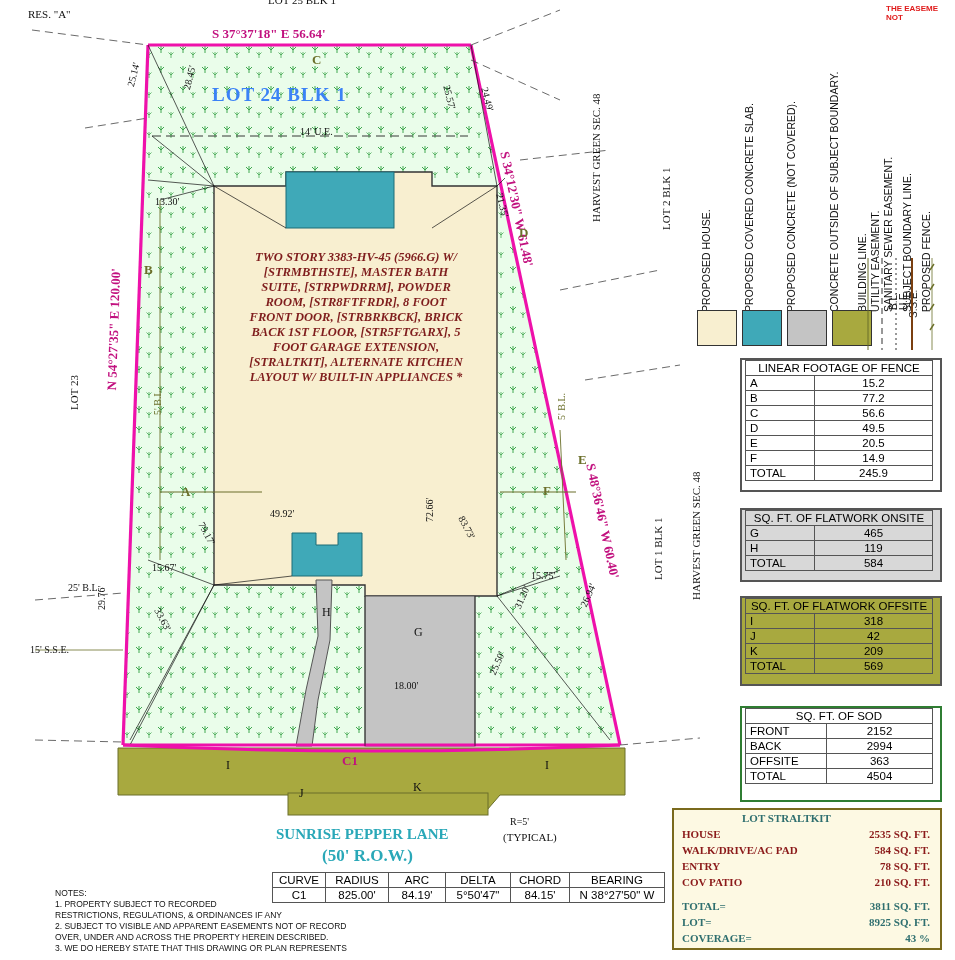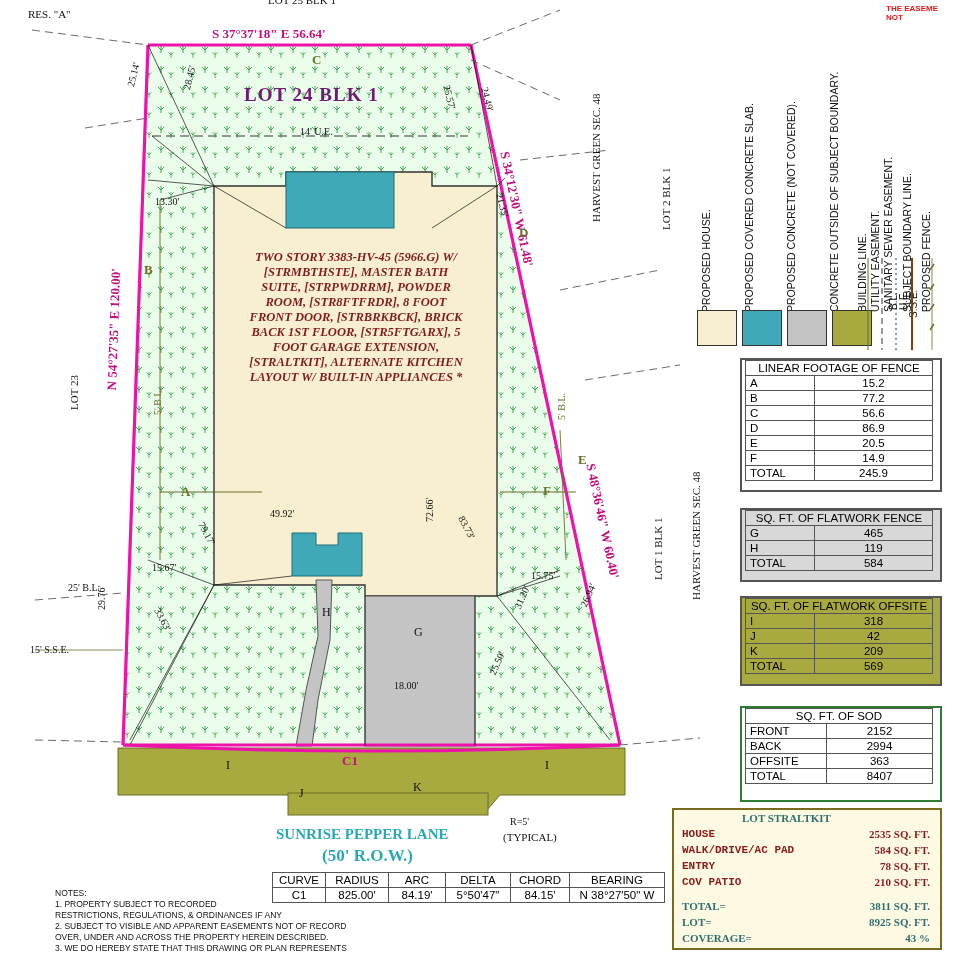--- a/index.html
+++ b/index.html
@@ -29,37 +29,37 @@
   .tblhdr{text-align:center;font-weight:normal;}
   .ctr{text-align:center;}
 
   .box{position:absolute;border:2px solid #6b6f2a;}
   .box-fence{border:2px solid #555;background:#fff;}
   .box-onsite{background:#d8d8d8;border:2px solid #555;}
   .box-offsite{background:#a8a93f;border:2px solid #555;}
   .box-sod{background:#e9fbe9;border:2px solid #2f7d32;}
   .box-cov{background:#fdf9e3;border:2px solid #7a6a1d;}
 
-  .cov-t{position:absolute;font-size:11px;font-weight:bold;color:#8b1a1a;font-family:Liberation Mono, monospace;}
+  .cov-t{position:absolute;font-size:11px;font-weight:bold;color:#8b1a1a;font-family:Liberation Serif, serif;}
   .cov-v{position:absolute;font-size:11px;font-weight:bold;color:#8b1a1a;font-family:"Liberation Serif",serif;text-align:right;}
   .cov-tl{position:absolute;font-size:11px;font-weight:bold;color:#2f6f6f;font-family:"Liberation Serif",serif;}
 
   .notes{position:absolute;left:55px;top:888px;font-size:8.5px;line-height:11px;color:#111;}
   .curvetbl td{font-size:9px;height:12px;}
 
   .bearing{position:absolute;color:#c2117f;font-weight:bold;font-family:"Liberation Serif",serif;}
   .dim{position:absolute;font-size:10px;color:#111;font-family:"Liberation Serif",serif;}
   .lotlbl{position:absolute;color:#6b6f2a;font-size:10px;font-family:"Liberation Serif",serif;}
   .street{position:absolute;color:#2aa8b8;font-family:"Liberation Serif",serif;font-weight:bold;}
   .redwarn{position:absolute;color:#e01b1b;font-size:8px;font-weight:bold;line-height:9px;}
   .houselbl{
     position:absolute;font-family:"Liberation Serif",serif;font-style:italic;
     font-weight:bold;font-size:12.5px;color:#7f1d1d;text-align:center;line-height:15px;
   }
-  .lot24{position:absolute;font-family:"Liberation Serif",serif;font-weight:bold;font-size:19px;color:#701a75;letter-spacing:1px;margin-left:32px;}
+  .lot24{position:absolute;font-family:"Liberation Serif",serif;font-weight:bold;font-size:19px;color:#3b82f6;letter-spacing:1px;}
 </style>
 </head>
 <body>
 
 <div class="plat">
 <svg width="955" height="960" viewBox="0 0 955 960" xmlns="http://www.w3.org/2000/svg">
   <defs>
     <pattern id="grass" width="22" height="20" patternUnits="userSpaceOnUse">
       <rect width="22" height="20" fill="#eafdea"></rect>
       <path d="M7 13 L7 6 M7 10 L4 7 M7 10 L10 7" stroke="#2f9e3f" stroke-width="0.9" fill="none"></path>
@@ -236,42 +236,42 @@
   <tr>
         <td>B</td>
         <td class="ctr">77.2</td>
       </tr>
   <tr>
         <td>C</td>
         <td class="ctr">56.6</td>
       </tr>
   <tr>
         <td>D</td>
-        <td class="ctr">86.9</td>
+        <td class="ctr">49.5</td>
       </tr>
   <tr>
         <td>E</td>
         <td class="ctr">20.5</td>
       </tr>
   <tr>
         <td>F</td>
         <td class="ctr">14.9</td>
       </tr>
   <tr>
         <td>TOTAL</td>
         <td class="ctr">245.9</td>
       </tr>
 </tbody>
   </table>
 
 <div class="box box-onsite" style="left:740px;top:508px;width:198px;height:70px;"></div>
 <table class="tbl" style="left:745px;top:510px;width:188px;">
   <tbody>
       <tr>
-        <td class="tblhdr" colspan="2">SQ. FT. OF FLATWORK FENCE</td>
+        <td class="tblhdr" colspan="2">SQ. FT. OF FLATWORK ONSITE</td>
       </tr>
   <tr>
         <td style="width:60px;">G</td>
         <td class="ctr">465</td>
       </tr>
   <tr>
         <td>H</td>
         <td class="ctr">119</td>
       </tr>
   <tr>
@@ -319,21 +319,21 @@
   <tr>
         <td>BACK</td>
         <td class="ctr">2994</td>
       </tr>
   <tr>
         <td>OFFSITE</td>
         <td class="ctr">363</td>
       </tr>
   <tr>
         <td>TOTAL</td>
-        <td class="ctr">8407</td>
+        <td class="ctr">4504</td>
       </tr>
 </tbody>
   </table>
 
 <div class="box box-cov" style="left:672px;top:808px;width:266px;height:138px;"></div>
 <div class="cov-tl" style="left:742px;top:812px;">LOT STRALTKIT</div>
 <div class="cov-t" style="left:682px;top:828px;">HOUSE</div>
 <div class="cov-v" style="left:790px;top:828px;width:140px;">2535 SQ. FT.</div>
 <div class="cov-t" style="left:682px;top:844px;">WALK/DRIVE/AC PAD</div>
 <div class="cov-v" style="left:790px;top:844px;width:140px;">584 SQ. FT.</div>

